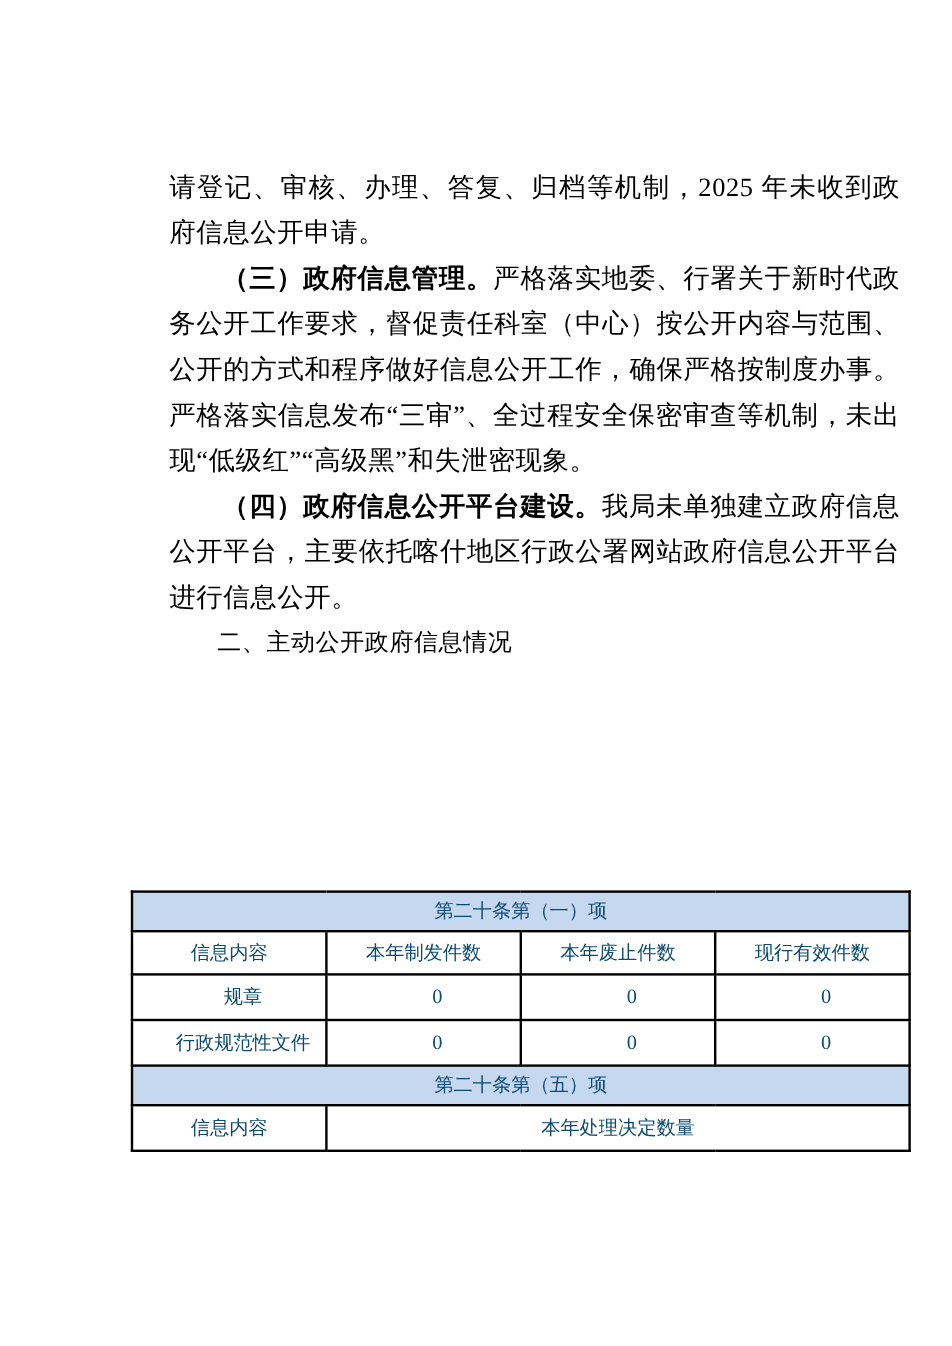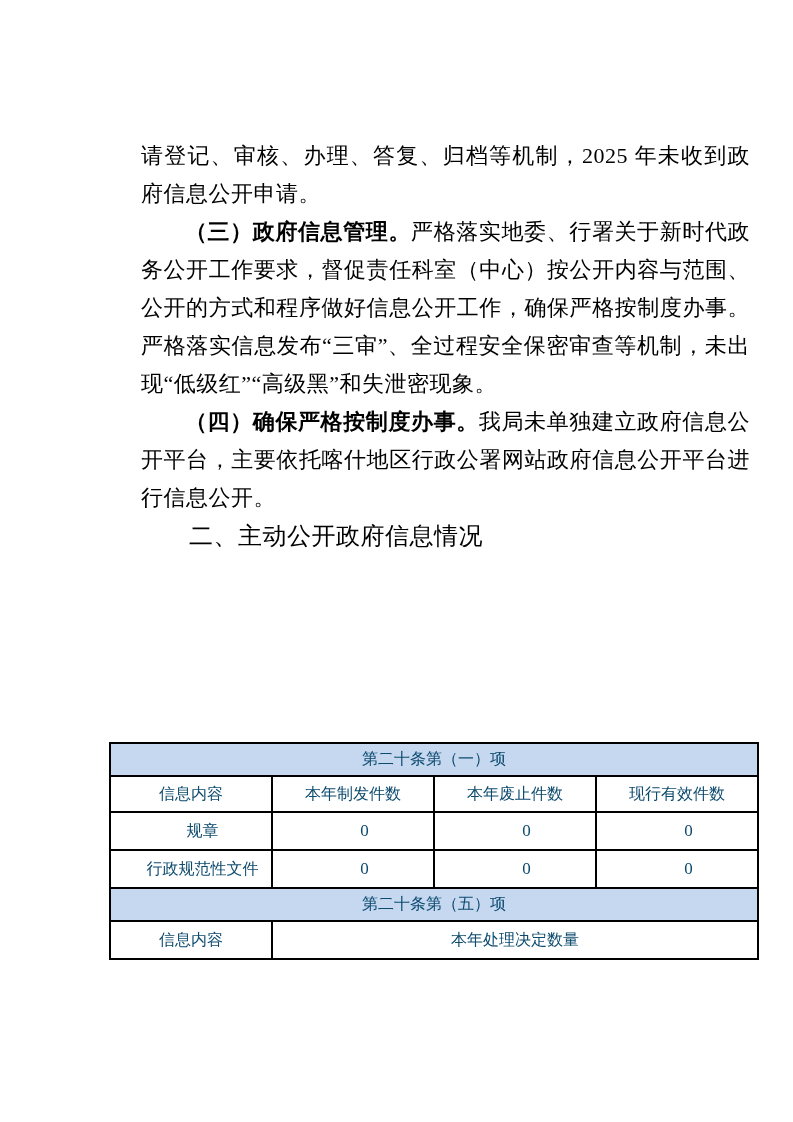--- a/index.html
+++ b/index.html
@@ -27,21 +27,21 @@
   }
   .para { text-indent: 2em; }
   .para.no-indent { text-indent: 0; }
   .lead {
     font-family: "Liberation Sans", "DejaVu Sans", sans-serif;
     font-weight: bold;
   }
   .section-heading {
     font-family: "Liberation Sans", "DejaVu Sans", sans-serif;
     font-weight: 500;
-    font-size: 24px;
+    font-size: 20px;
     line-height: 38px;
     text-indent: 2em;
     text-align: left;
   }
   table.info-table {
     position: absolute;
     left: 72px;
     top: 742px;
     width: 650px;
     border-collapse: collapse;
@@ -75,21 +75,21 @@
 <body>
 
 <div class="page">
 
   <div class="text-block">
 
     <p class="para no-indent"><span>请登记、审核、办理、答复、归档等机制，2025 年未收到政府信息公开申请。</span></p>
 
     <p class="para"><span class="lead">（三）政府信息管理。</span><span>严格落实地委、行署关于新时代政务公开工作要求，督促责任科室（中心）按公开内容与范围、公开的方式和程序做好信息公开工作，确保严格按制度办事。严格落实信息发布“三审”、全过程安全保密审查等机制，未出现“低级红”“高级黑”和失泄密现象。</span></p>
 
-    <p class="para"><span class="lead">（四）确保严格按制度办事。</span><span>我局未单独建立政府信息公开平台，主要依托喀什地区行政公署网站政府信息公开平台进行信息公开。</span></p>
+    <p class="para"><span class="lead">（四）政府信息公开平台建设。</span><span>我局未单独建立政府信息公开平台，主要依托喀什地区行政公署网站政府信息公开平台进行信息公开。</span></p>
 
 
     <h2 class="section-heading">二、主动公开政府信息情况</h2>
   </div>
 
   <table class="info-table">
     <colgroup>
       <col style="width:25%">
         <col style="width:25%">
         <col style="width:25%">

